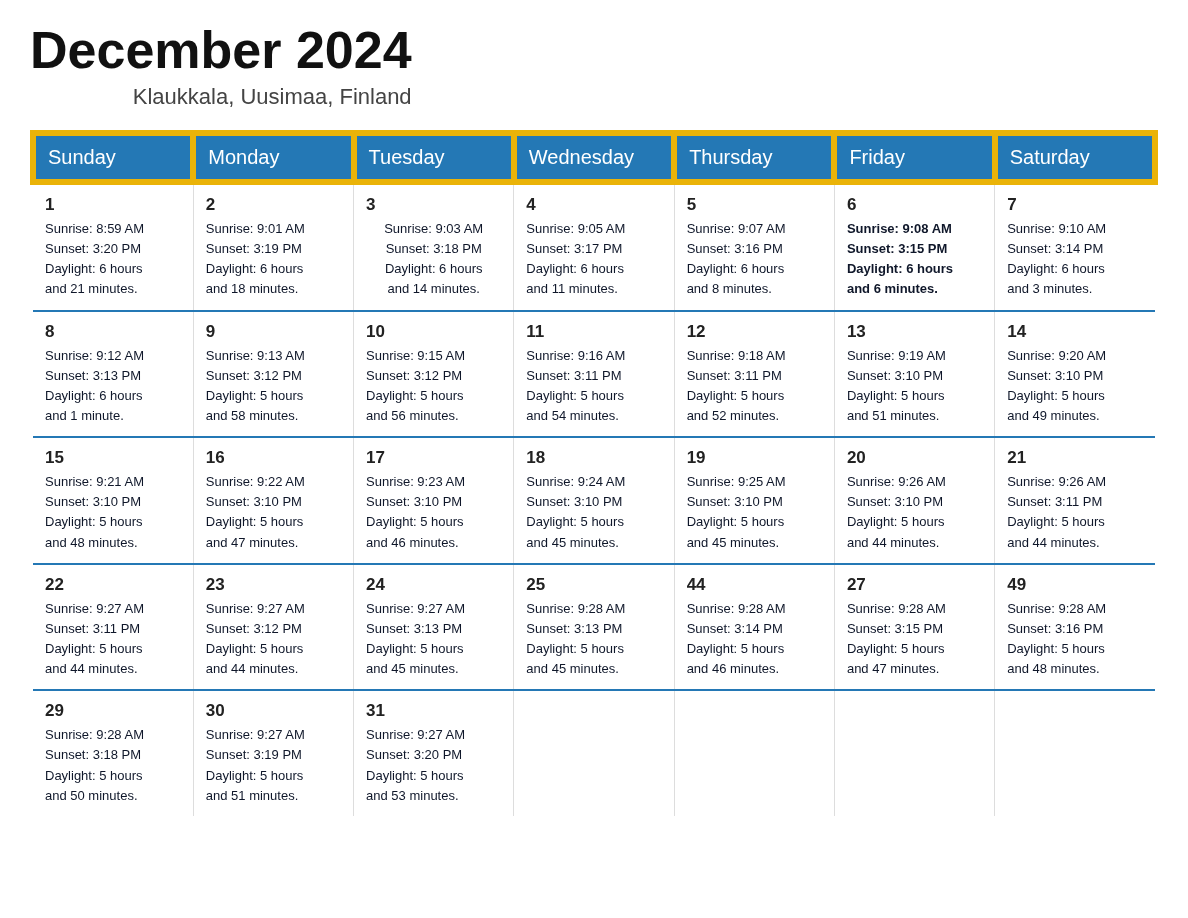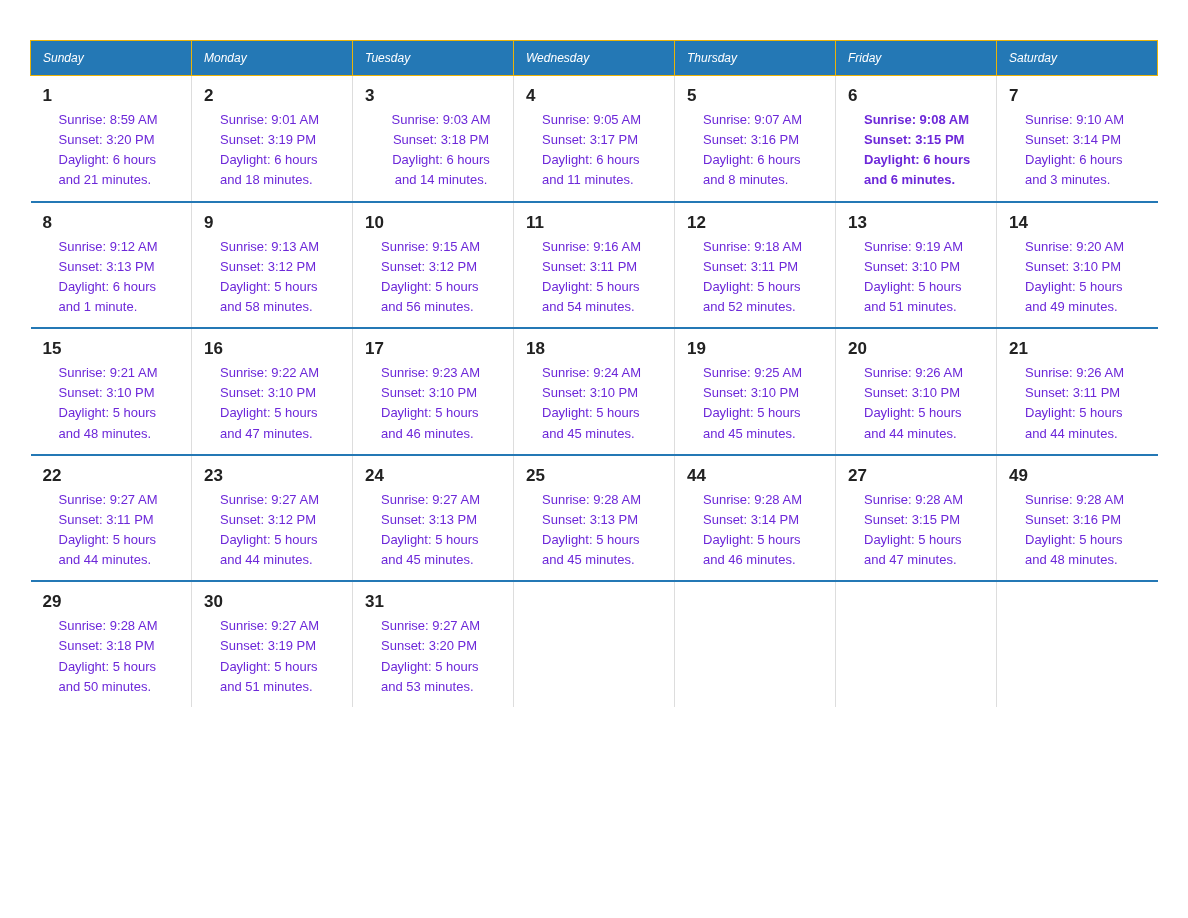--- a/index.html
+++ b/index.html
@@ -56,25 +56,24 @@
     table {
       width: 100%;
       border-collapse: collapse;
     }
     thead tr {
       background-color: #2478b5;
     }
     thead th {
       color: white;
       padding: 10px 12px;
-      font-size: 12px;
+      font-size: 20px;
       font-weight: normal;
       text-align: left;
-      border: 1px solid #eab308;
-      font-style: italic;
+      border: 6px solid #eab308;
     }
     tbody tr {
       border-bottom: 2px solid #2478b5;
     }
     tbody td {
       vertical-align: top;
       padding: 10px 12px;
       font-size: 13.5px;
       color: #222;
       width: 14.28%;
@@ -85,34 +84,37 @@
       border-right: none;
     }
     .day-num {
       font-size: 17px;
       font-weight: bold;
       margin-bottom: 4px;
     }
     .day-info {
       font-size: 13px;
       line-height: 1.55;
-      color: #6d28d9;
-      margin-left: 16px;
+      color: #0f172a;
     }
     .empty-cell {
       background: #fff;
     }
     tbody tr:last-child {
       border-bottom: none;
     }
   </style>
 </head>
 <body>
 
 <div class="header">
+  <div class="title-section">
+    <div class="calendar-title">December 2024</div>
+    <div class="calendar-subtitle">Klaukkala, Uusimaa, Finland</div>
+  </div>
 </div>
 
 <table>
   <thead>
     <tr>
     <th>Sunday</th>
         <th>Monday</th>
         <th>Tuesday</th>
         <th>Wednesday</th>
         <th>Thursday</th>

